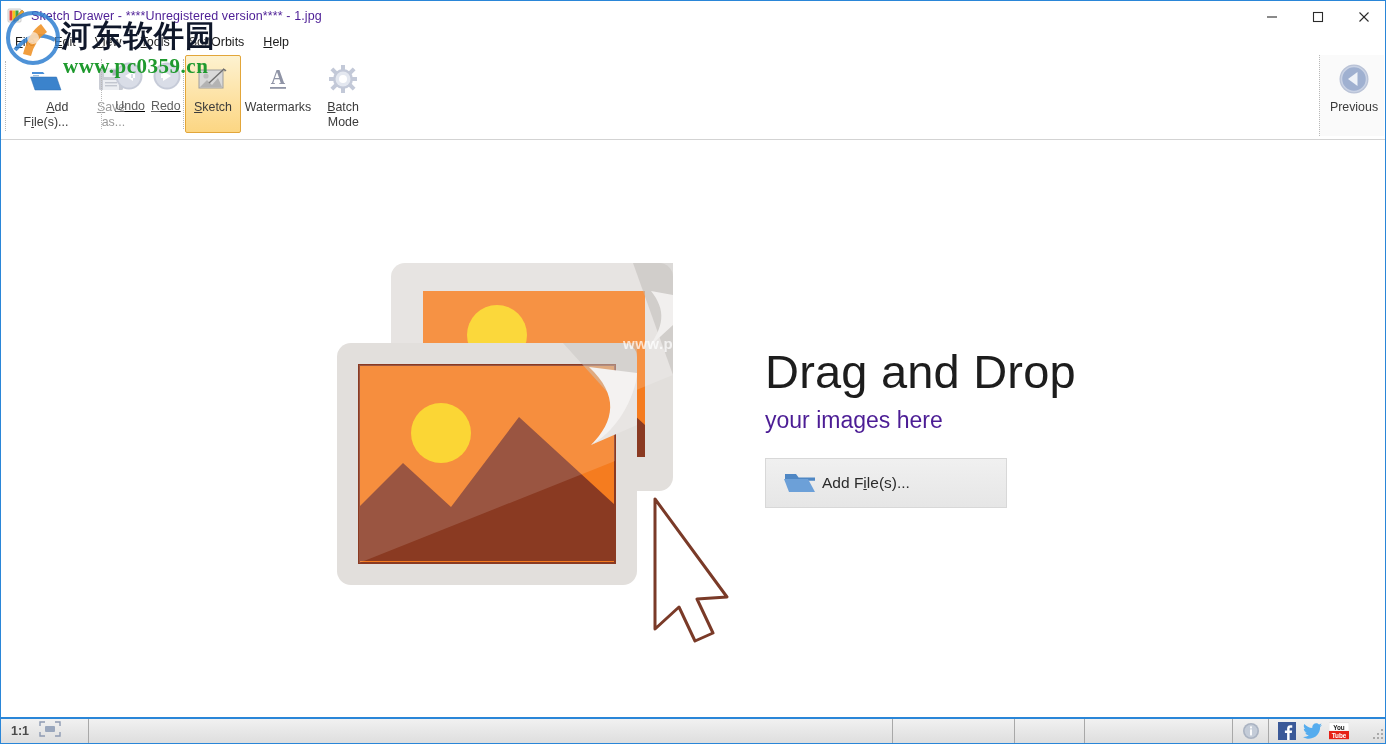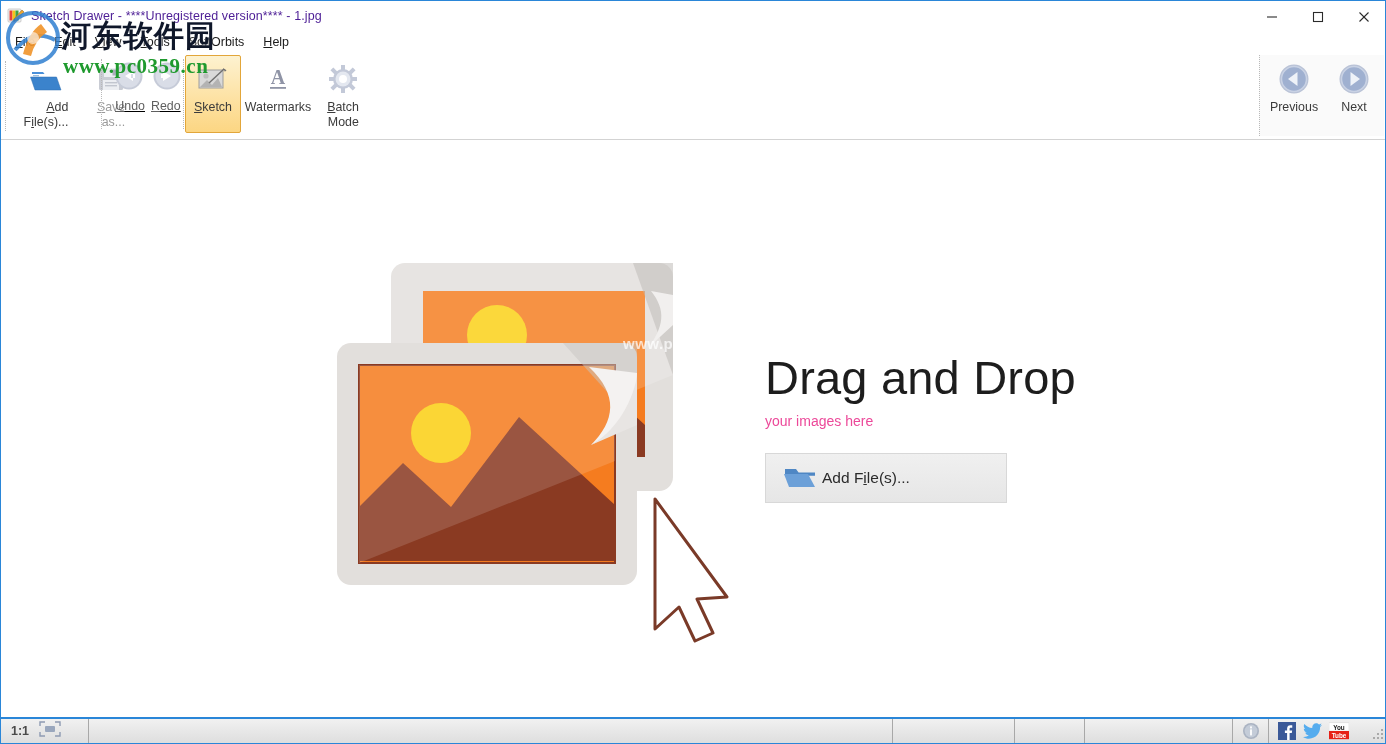--- a/index.html
+++ b/index.html
@@ -196,22 +196,22 @@
   #dz-text { margin-left: 22px; margin-top: -44px; }
   #dz-title {
     font-size: 47px;
     color: #1d1d1d;
     font-weight: 300;
     letter-spacing: .2px;
     white-space: nowrap;
     line-height: 1;
   }
   #dz-sub {
-    font-size: 14px;
-    color: #ec4899;
+    font-size: 23px;
+    color: #4c1d95;
     font-weight: 300;
     margin-top: 12px;
     white-space: nowrap;
   }
   #addfiles-btn {
     margin-top: 24px;
     width: 242px; height: 50px;
     background: linear-gradient(to bottom,#f0f0f0 0%, #e6e6e6 100%);
     border: 1px solid #d8d8d8;
     display: flex;
@@ -460,31 +460,20 @@
         <span class="tb-ico">
           <svg width="32" height="32" viewBox="0 0 32 32">
             <circle cx="16" cy="16" r="14.5" fill="#b9c2d6"></circle>
             <circle cx="16" cy="16" r="12.5" fill="#9fb0d0"></circle>
             <circle cx="16" cy="16" r="12.5" fill="none" stroke="#c9d2e4" stroke-width="1.5"></circle>
             <path d="M19.5 9 L10 16 L19.5 23 Z" fill="#eef2f8"></path>
           </svg>
         </span>
         <span class="tb-lbl">Previous</span>
       </div>
-      <div class="tb-btn">
-        <span class="tb-ico">
-          <svg width="32" height="32" viewBox="0 0 32 32">
-            <circle cx="16" cy="16" r="14.5" fill="#b9c2d6"></circle>
-            <circle cx="16" cy="16" r="12.5" fill="#9fb0d0"></circle>
-            <circle cx="16" cy="16" r="12.5" fill="none" stroke="#c9d2e4" stroke-width="1.5"></circle>
-            <path d="M12.5 9 L22 16 L12.5 23 Z" fill="#eef2f8"></path>
-          </svg>
-        </span>
-        <span class="tb-lbl">Next</span>
-      </div>
     </div>
     <div id="nav-expand">
       <svg width="10" height="10" viewBox="0 0 10 10">
           <rect x="1" y="2" width="8" height="1.3" fill="#8a7c7c"></rect>
           <path d="M2 5 L8 5 L5 8 Z" fill="#8a7c7c"></path>
         </svg>
     </div>
   </div>
 
   <div id="canvas">

